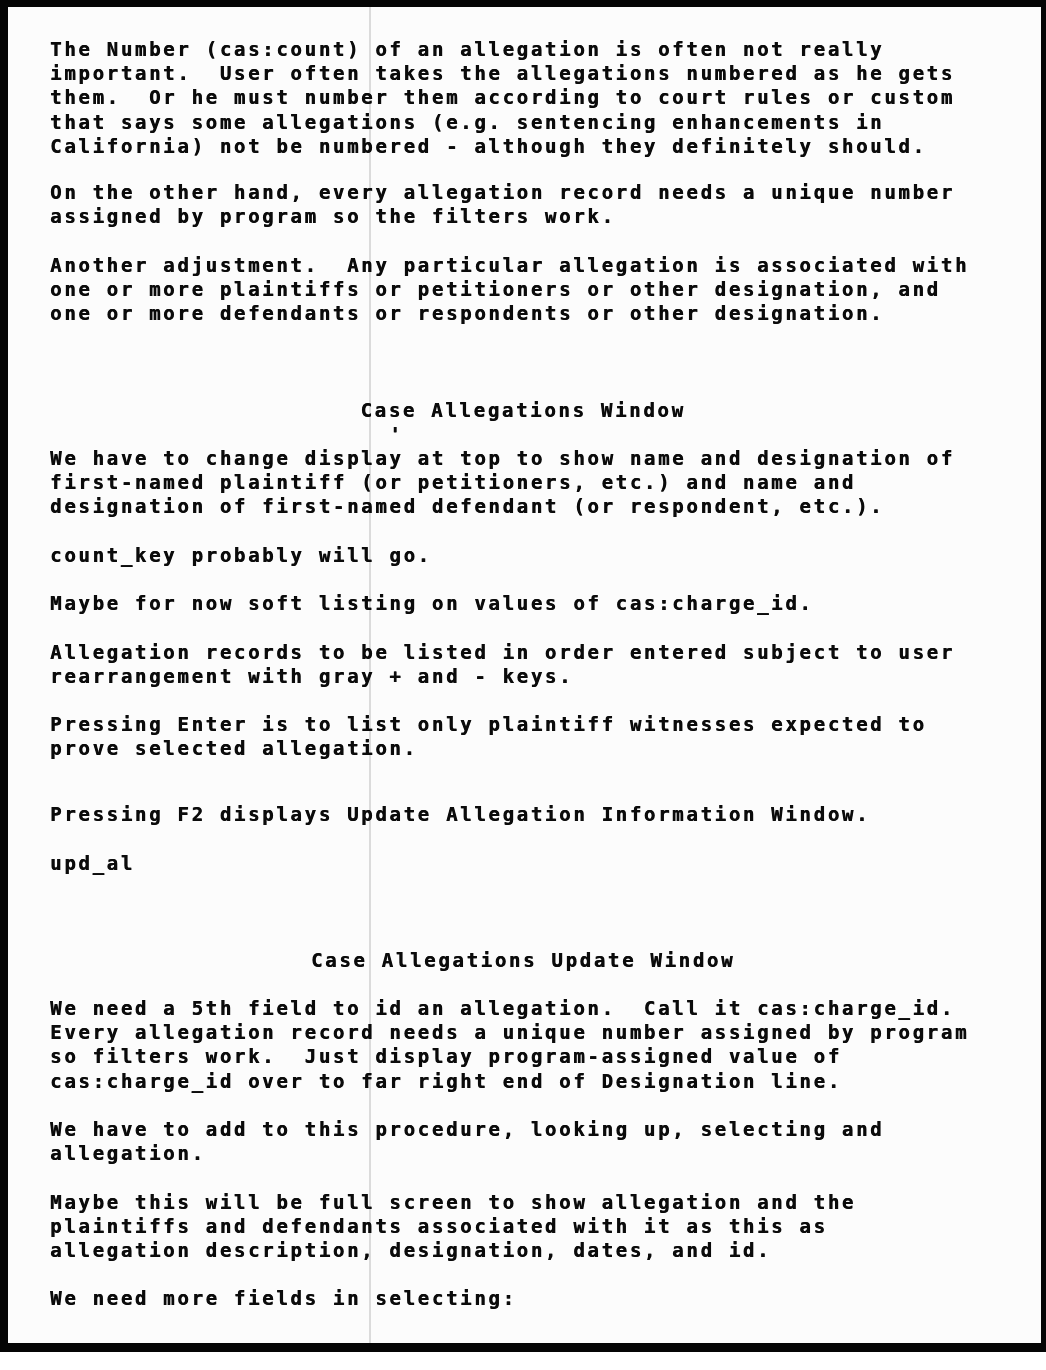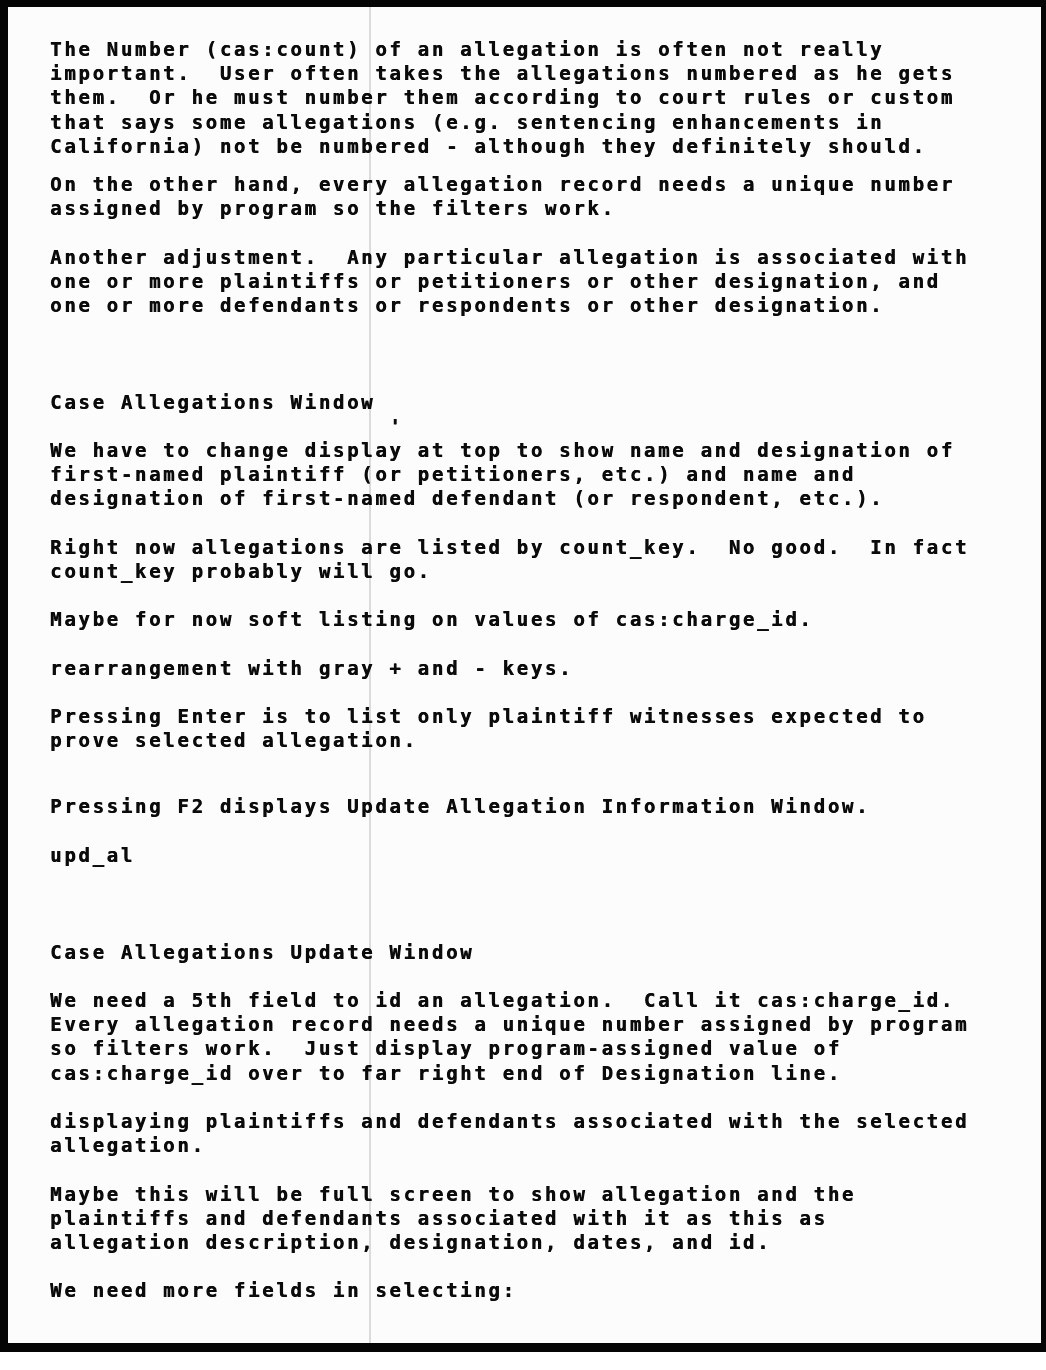--- a/index.html
+++ b/index.html
@@ -32,44 +32,44 @@
     position: relative;
     padding: 30px 45px 0 42px;
     color: #0b0b0b;
     font-size: 19px;
     font-weight: 700;
     line-height: 24.2px;
     letter-spacing: 2.7px;
     text-shadow: 0.5px 0 0 currentColor;
   }
   .block { white-space: pre; }
-  .block.heading { }
+  .block.heading { text-align: center; }
   .line { height: 24.2px; }
   .u {
     text-decoration-thickness: 2px;
     text-underline-offset: 3px;
   }
 </style>
 </head>
 <body>
 
 <div class="page">
   <div class="fold-line"></div>
   <div class="content">
       <div class="block para"><div class="line"><span>The Number (cas:count) of an allegation is often not really</span></div><div class="line"><span>important.  User often takes the allegations numbered as he gets</span></div><div class="line"><span>them.  Or he must number them according to court rules or custom</span></div><div class="line"><span>that says some allegations (e.g. sentencing enhancements in</span></div><div class="line"><span>California) </span><span class="u">not</span><span> be numbered - although they definitely should.</span></div></div>
-      <div class="block para" style="margin-top: 14px;"><div class="line"><span>On the other hand, every allegation record needs a unique number</span></div><div class="line"><span>assigned by program so the filters work.</span></div></div>
+      <div class="block para" style="margin-top: 22px;"><div class="line"><span>On the other hand, every allegation record needs a unique number</span></div><div class="line"><span>assigned by program so the filters work.</span></div></div>
       <div class="block para" style="margin-top: 24.2px;"><div class="line"><span>Another adjustment.  Any particular allegation is associated with</span></div><div class="line"><span>one or more plaintiffs or petitioners or other designation, and</span></div><div class="line"><span>one or more defendants or respondents or other designation.</span></div></div>
       <div class="block heading" style="margin-top: 72.6px;"><div class="line"><span>Case Allegations Window</span></div></div>
       <div class="block mark"><div class="line"><span>                        '</span></div></div>
       <div class="block para"><div class="line"><span>We have to change display at top to show name and designation of</span></div><div class="line"><span>first-named plaintiff (or petitioners, etc.) and name and</span></div><div class="line"><span>designation of first-named defendant (or respondent, etc.).</span></div></div>
-      <div class="block para" style="margin-top: 24.2px;"><div class="line"><span>Right now allegations are listed by count_key.  No good.  In fact</span></div><div class="line"><span>count_key probably will go.</span></div></div>
+      <div class="block para" style="margin-top: 24.2px;"><div class="line"><span>count_key probably will go.</span></div></div>
       <div class="block para" style="margin-top: 24.2px;"><div class="line"><span>Maybe for now soft listing on values of cas:charge_id.</span></div></div>
-      <div class="block para" style="margin-top: 24.2px;"><div class="line"><span>rearrangement with gray + and - keys.</span></div></div>
+      <div class="block para" style="margin-top: 24.2px;"><div class="line"><span>Allegation records to be listed in order entered subject to user</span></div><div class="line"><span>rearrangement with gray + and - keys.</span></div></div>
       <div class="block para" style="margin-top: 24.2px;"><div class="line"><span>Pressing Enter is to list only plaintiff witnesses expected to</span></div><div class="line"><span>prove selected allegation.</span></div></div>
       <div class="block para" style="margin-top: 42px;"><div class="line"><span>Pressing F2 displays Update Allegation Information Window.</span></div></div>
       <div class="block para" style="margin-top: 24.2px;"><div class="line"><span>upd_al</span></div></div>
       <div class="block heading" style="margin-top: 72.6px;"><div class="line"><span>Case Allegations Update Window</span></div></div>
       <div class="block para" style="margin-top: 24.2px;"><div class="line"><span>We need a 5th field to id an allegation.  Call it cas:charge_id.</span></div><div class="line"><span>Every allegation record needs a unique number assigned by program</span></div><div class="line"><span>so filters work.  Just display program-assigned value of</span></div><div class="line"><span>cas:charge_id over to far right end of Designation line.</span></div></div>
-      <div class="block para" style="margin-top: 24.2px;"><div class="line"><span>displaying plaintiffs and defendants associated with the selected</span></div><div class="line"><span>allegation.</span></div></div>
+      <div class="block para" style="margin-top: 24.2px;"><div class="line"><span>We have to add to this procedure, looking up, selecting and</span></div><div class="line"><span>allegation.</span></div></div>
       <div class="block para" style="margin-top: 24.2px;"><div class="line"><span>Maybe this will be full screen to show allegation and the</span></div><div class="line"><span>plaintiffs and defendants associated with it as this as</span></div><div class="line"><span>allegation description, designation, dates, and id.</span></div></div>
       <div class="block para" style="margin-top: 24.2px;"><div class="line"><span>We need more fields in selecting:</span></div></div>
     </div>
 </div>
 
 </body></html>

